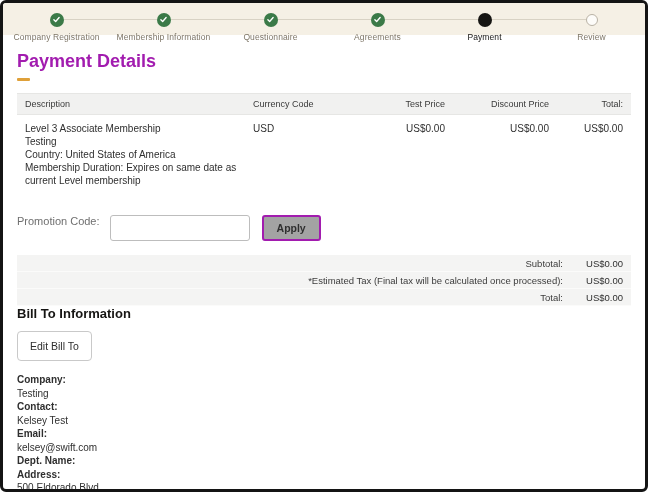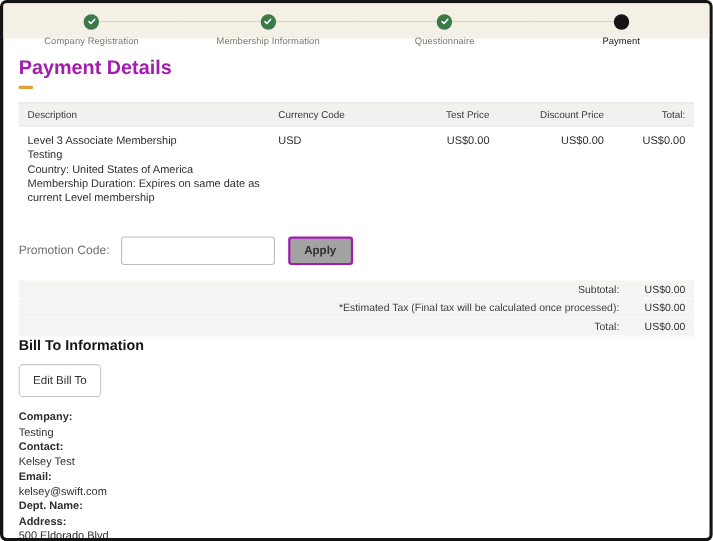--- a/index.html
+++ b/index.html
@@ -46,21 +46,21 @@
     column-gap:0;
   }
   .thead {
     background:#f1f1f0; border-top:1px solid #e6e6e4; border-bottom:1px solid #e6e6e4;
   }
   .thead .tcell { font-size:9px; color:#3a3a3a; padding:5px 8px; }
   .tbody .tcell { font-size:10px; color:#2f2f2f; padding:7px 8px 10px; line-height:13px; }
   .tcell.num, .thead .tcell.num { text-align:right; }
   .desc-line { line-height:13px; }
 
-  .promo-row { margin-top:18px; display:flex; align-items:center; }
+  .promo-row { margin-top:18px; display:flex; }
   .promo-label { font-size:11px; color:#6f6f6f; }
   .promo-input {
     margin-left:10px; width:140px; height:26px;
     border:1px solid #bdbdbd; border-radius:3px; background:#fff;
     font-size:11px; padding:0 6px; font-family:inherit;
   }
   .apply-btn {
     margin-left:12px; height:26px; padding:0 13px;
     background:#a3a3a3; border:2px solid #a21caf; border-radius:3px;
     font-size:10.5px; font-weight:bold; color:#2f2f2f; cursor:pointer; font-family:inherit;
@@ -120,27 +120,47 @@
         <span class="step-line left"></span>
         <span class="step-dot">
             <svg viewBox="0 0 12 12" width="9" height="9">
               <path d="M2.5 6.2l2.4 2.4 4.6-5.2" stroke="#fff" stroke-width="1.8" fill="none" stroke-linecap="round" stroke-linejoin="round"></path>
             </svg>
           </span>
         <span class="step-line right"></span>
       </div>
       <div class="step-label">Questionnaire</div>
     </div>
+    <div class="step complete">
+      <div class="step-track">
+        <span class="step-line left"></span>
+        <span class="step-dot">
+            <svg viewBox="0 0 12 12" width="9" height="9">
+              <path d="M2.5 6.2l2.4 2.4 4.6-5.2" stroke="#fff" stroke-width="1.8" fill="none" stroke-linecap="round" stroke-linejoin="round"></path>
+            </svg>
+          </span>
+        <span class="step-line right"></span>
+      </div>
+      <div class="step-label">Agreements</div>
+    </div>
     <div class="step current">
       <div class="step-track">
         <span class="step-line left"></span>
         <span class="step-dot"></span>
         <span class="step-line right"></span>
       </div>
       <div class="step-label">Payment</div>
+    </div>
+    <div class="step upcoming">
+      <div class="step-track">
+        <span class="step-line left"></span>
+        <span class="step-dot"></span>
+        <span class="step-line right"></span>
+      </div>
+      <div class="step-label">Review</div>
     </div>
   </div>
 
   <div class="content">
 
     <h1 class="page-title">Payment Details</h1>
     <div class="accent-bar"></div>
 
     
     <div class="ptable">

